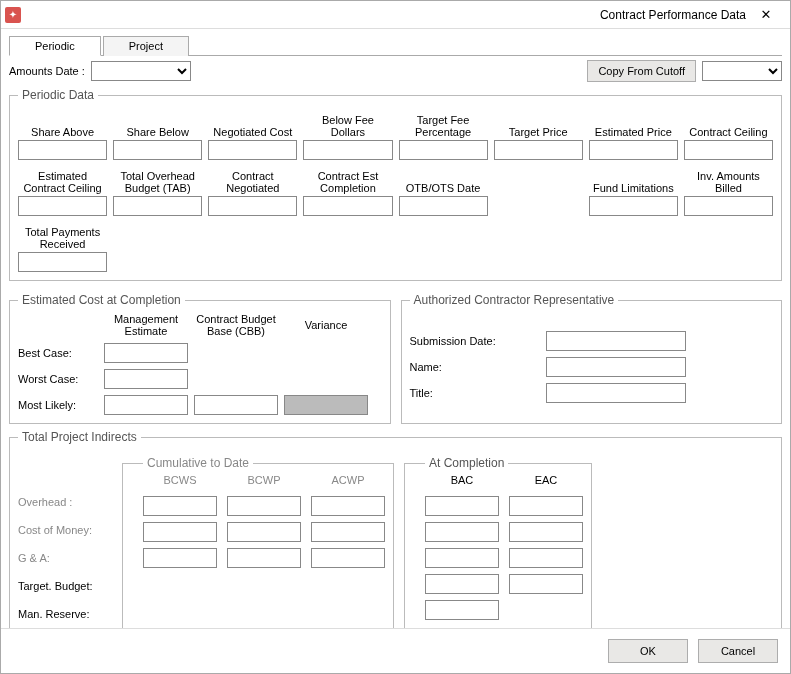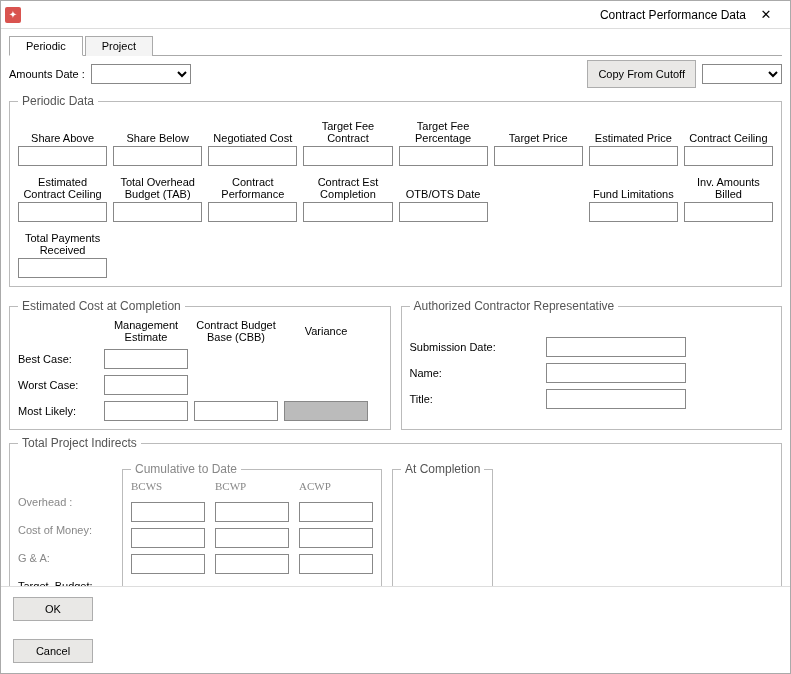--- a/index.html
+++ b/index.html
@@ -41,21 +41,21 @@
 }
 
 .content { padding: 6px 8px; }
 
 .tabs {
   display: flex;
   border-bottom: 1px solid #aaa;
   margin-bottom: 4px;
 }
 .tab {
-  padding: 3px 16px;
+  padding: 3px 25px;
   border: 1px solid #aaa;
   border-bottom: none;
   background: #f4f4f4;
   margin-right: 2px;
   position: relative;
   top: 1px;
 }
 .tab.active {
   background: #fff;
   border-bottom: 1px solid #fff;
@@ -63,21 +63,21 @@
 
 .row { display: flex; align-items: center; gap: 6px; margin: 4px 0; }
 select.combo {
   height: 20px;
   border: 1px solid #888;
   background: #fff;
   font-size: 11px;
   width: 100px;
 }
 button.btn {
-  height: 28px;
+  height: 22px;
   padding: 0 10px;
   background: #e9e8e6;
   border: 1px solid #adadad;
   font-size: 11px;
 }
 
 fieldset {
   border: 1px solid #bbb;
   padding: 6px 8px 8px 8px;
   margin-top: 6px;
@@ -119,46 +119,45 @@
 }
 .ecc-grid .hdr { text-align: center; }
 .ecc-grid input { width: 100%; height: 20px; border: 1px solid #888; font-size: 11px; }
 .filled-box { background: #bbb; }
 
 .acr { display: grid; grid-template-columns: 110px 1fr; gap: 6px 26px; align-items: center; }
 .acr input { width: 140px; height: 20px; border: 1px solid #888; font-size: 11px; }
 
 .tpi { display: flex; gap: 10px; }
 .tpi-labels {
-  display: flex; flex-direction: column; justify-content: flex-end;
+  display: flex; flex-direction: column; justify-content: center;
   padding-top: 36px;
   gap: 8px;
   width: 94px;
 }
 .tpi-labels div { height: 20px; display: flex; align-items: center; color: #888; }
-.tpi fieldset.inner { padding: 4px 8px 8px 8px; }
+.tpi fieldset.inner { padding: 4px 8px 8px 20px; }
 .tpi-grid { display: grid; gap: 6px 10px; }
 .cum-grid { grid-template-columns: 74px 74px 74px; }
 .comp-grid { grid-template-columns: 74px 74px; }
-.tpi-grid .hdr { text-align: left; height: 16px; font-family: Liberation Serif, serif; }
+.tpi-grid .hdr { text-align: center; height: 16px; }
 .tpi-grid input { width: 100%; height: 20px; border: 1px solid #888; font-size: 11px; }
 .disabled-label { color: #888; }
 
 .bottom-buttons { margin-top: 12px; display: flex; gap: 12px; }
 
 .dialog-buttons {
   border-top: 1px solid #ddd;
   padding: 10px 12px;
   display: flex;
   justify-content: flex-end;
-  gap: 18px;
+  gap: 10px;
   position: absolute;
   bottom: 0; left: 0; right: 0;
   background: #fff;
-  flex-direction: column;
 }
 .dialog-buttons button { width: 80px; height: 24px; }
 </style>
 </head>
 <body>
 
 <div class="titlebar">
   <div class="app-icon">✦</div>
   <div class="title">Contract Performance Data</div>
   <div class="close">✕</div>
@@ -187,21 +186,21 @@
         </div>
       <div class="field">
           <div class="lbl">Share Below</div>
           <input style="">
         </div>
       <div class="field">
           <div class="lbl">Negotiated Cost</div>
           <input style="">
         </div>
       <div class="field">
-          <div class="lbl">Target Fee Contract</div>
+          <div class="lbl">Below Fee Dollars</div>
           <input style="">
         </div>
       <div class="field">
           <div class="lbl">Target Fee Percentage</div>
           <input style="">
         </div>
       <div class="field">
           <div class="lbl">Target Price</div>
           <input style="">
         </div>
@@ -216,21 +215,21 @@
         </div>
       <div class="field">
           <div class="lbl">Estimated Contract Ceiling</div>
           <input style="">
         </div>
       <div class="field">
           <div class="lbl">Total Overhead Budget (TAB)</div>
           <input style="">
         </div>
       <div class="field">
-          <div class="lbl">Contract Performance</div>
+          <div class="lbl">Contract Negotiated</div>
           <input style="">
         </div>
       <div class="field">
           <div class="lbl">Contract Est Completion</div>
           <input style="">
         </div>
       <div class="field">
           <div class="lbl">OTB/OTS Date</div>
           <input style="">
         </div>
@@ -314,20 +313,34 @@
           <input style="">
           <input style="">
           <input style="">
           <input style="">
           <input style="">
           <input style="">
         </div>
       </fieldset>
       <fieldset class="inner">
         <legend>At Completion</legend>
+        <div class="tpi-grid comp-grid">
+          <div class="hdr">BAC</div>
+          <div class="hdr">EAC</div>
+          <input style="">
+          <input style="">
+          <input style="">
+          <input style="">
+          <input style="">
+          <input style="">
+          <input style="">
+          <input style="">
+          <input style="">
+          <div></div>
+        </div>
       </fieldset>
     </div>
   </fieldset>
 
   <div class="bottom-buttons">
     <button class="btn">Variance Analysis...</button>
     <button class="btn">OMB 300 Report Configuration...</button>
     <button class="btn">Plan Adjustments...</button>
   </div>
 </div>

